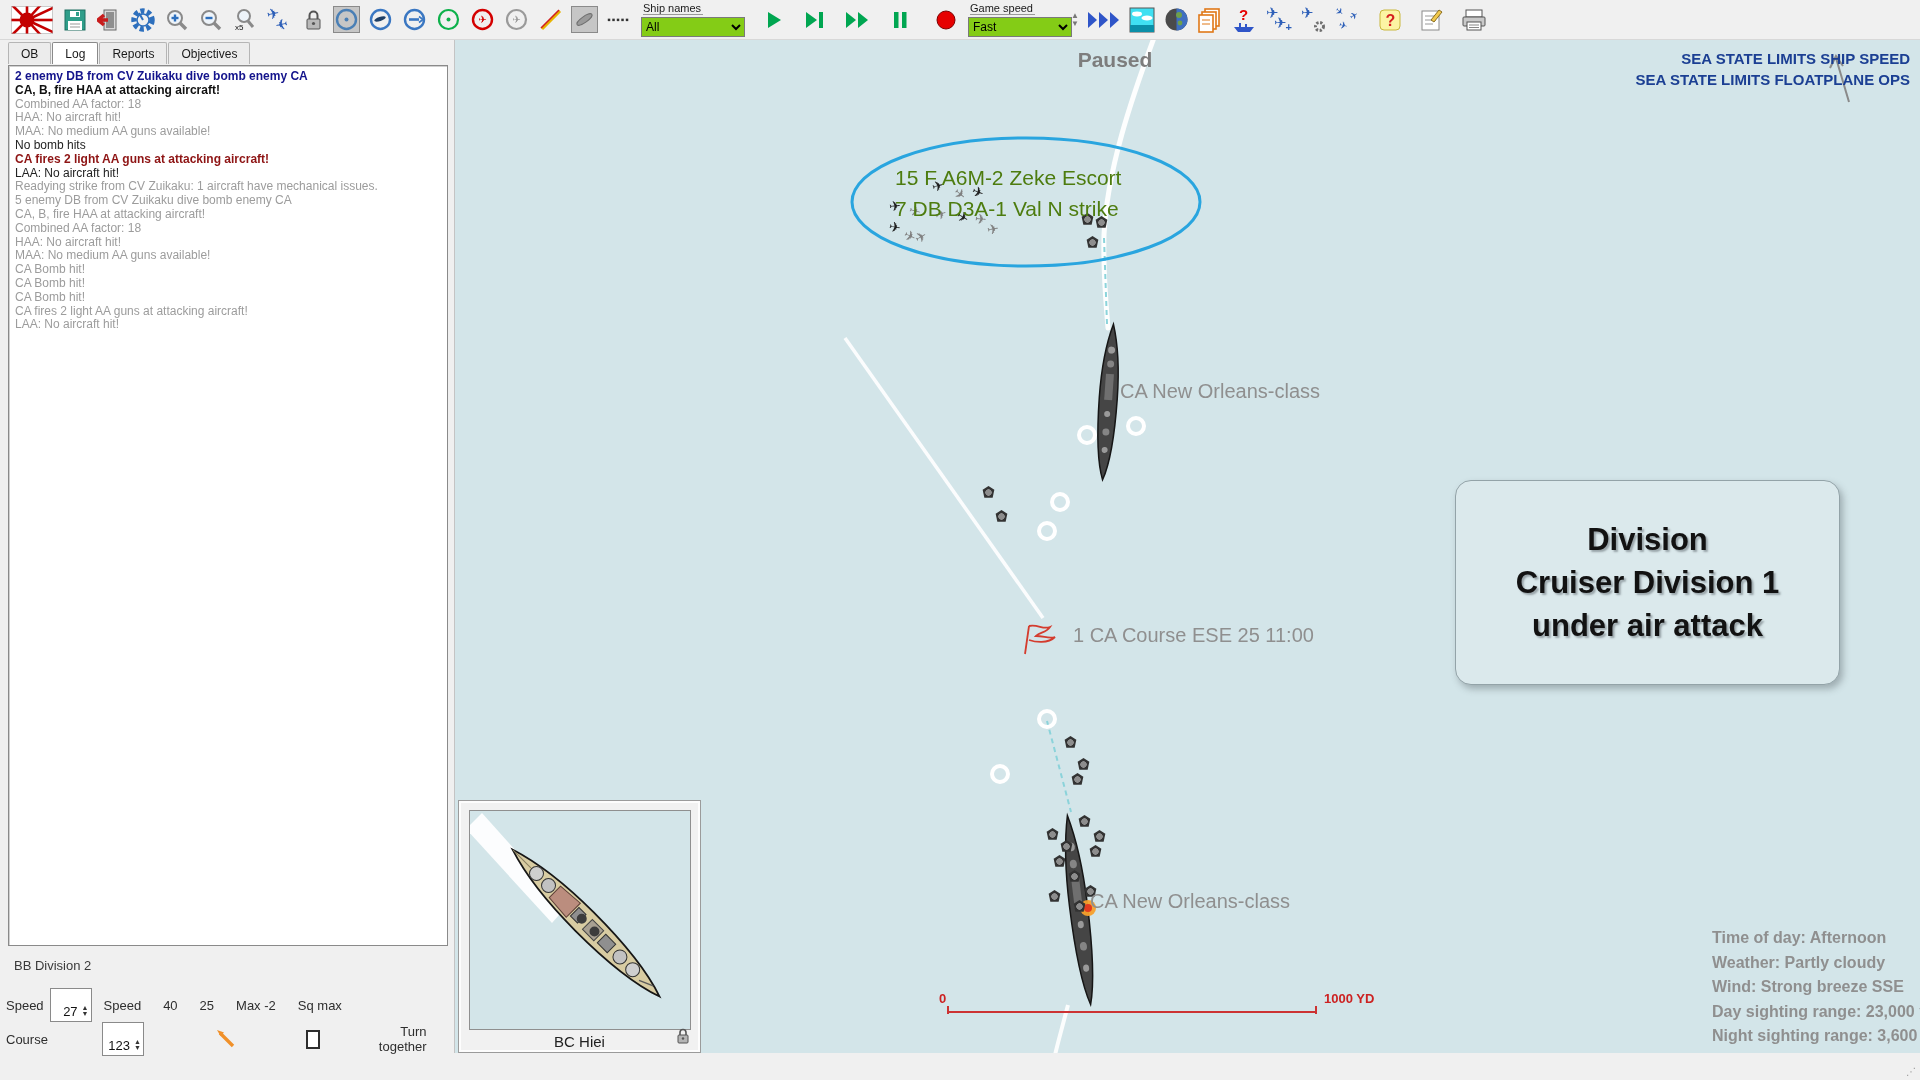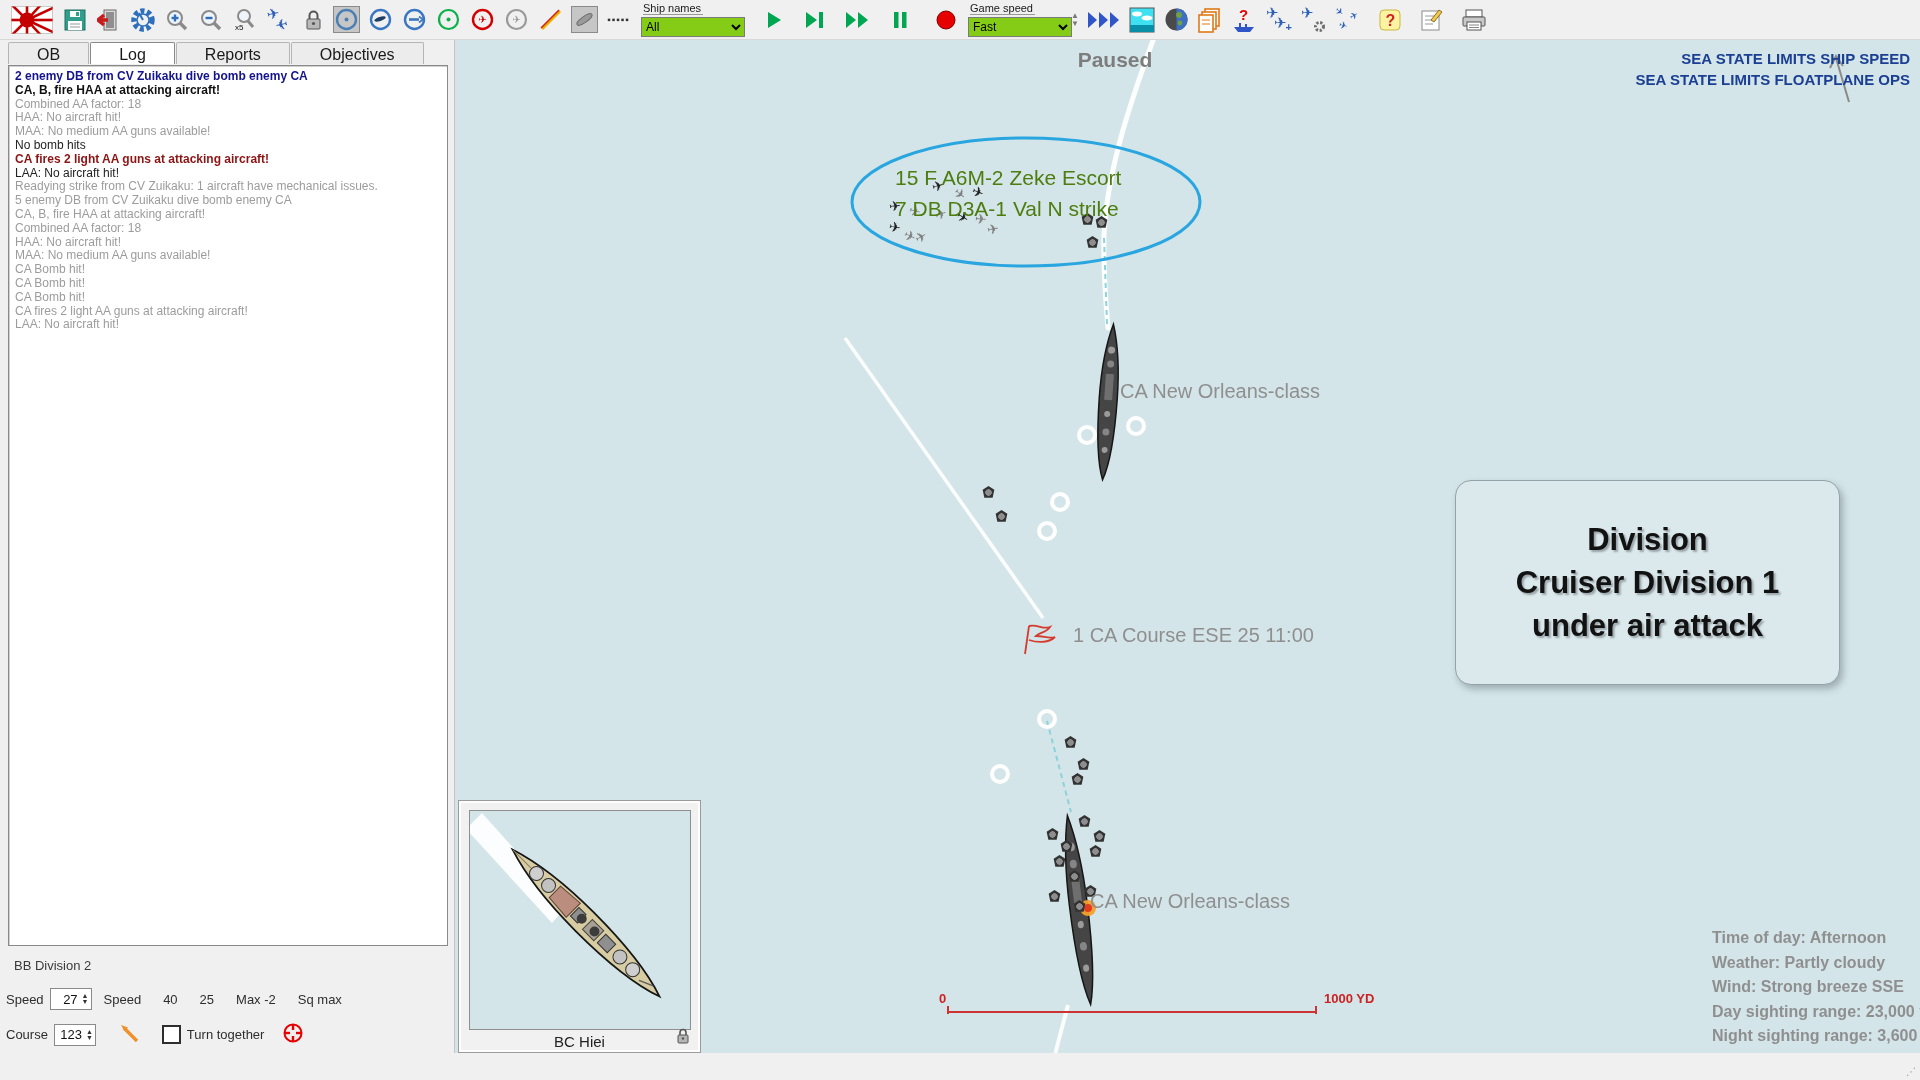--- a/index.html
+++ b/index.html
@@ -16,37 +16,37 @@
   .combo-group{position:relative;height:36px;width:96px;flex:none;margin:0 2px;}
   .combo-group .combo-label{position:absolute;top:0;left:2px;font-size:11px;color:#1a1a1a;white-space:nowrap;border-bottom:1px solid #999;padding:0 2px 0 0;}
   .combo-group select{position:absolute;bottom:1px;left:0;width:104px;height:20px;font-size:12px;
         font-family:"Liberation Sans",sans-serif;border:1px solid #7a7a7a;background:#84cc16;}
   .spinner-ud{display:flex;flex-direction:column;gap:1px;flex:none;margin-left:-2px;}
   .spinner-ud span{font-size:8px;color:#777;line-height:7px;cursor:default;}
   .dots-icon{letter-spacing:1px;color:#333;font-size:10px;font-weight:bold;}
   
   .left-panel{position:absolute;left:0;top:40px;width:455px;height:1013px;background:#f0f0f0;border-right:1px solid #c4c4c4;box-sizing:border-box;}
   .tabs{position:absolute;left:8px;top:2px;display:flex;height:22px;}
-  .tab{font-family:"Liberation Sans",sans-serif;font-size:16px;color:#1a1a1a;background:#ececec;border:1px solid #b5b5b5;
-       border-bottom:none;padding:3px 28px 2px;margin-right:1px;border-radius:2px 2px 0 0;cursor:default;}
+  .tab{font-family:"Liberation Sans",sans-serif;font-size:12px;color:#1a1a1a;background:#ececec;border:1px solid #b5b5b5;
+       border-bottom:none;padding:3px 12px 2px;margin-right:1px;border-radius:2px 2px 0 0;cursor:default;}
   .tab.active{background:#fff;position:relative;z-index:2;border-color:#8a8a8a;}
   .log-box{position:absolute;left:8px;top:25px;width:440px;height:881px;background:#fff;border:1px solid #8a8a8a;
            box-shadow:inset 1px 1px 0 #d0d0d0;padding:4px 6px;box-sizing:border-box;overflow:hidden;}
   .log-line{font-size:12px;line-height:13.8px;white-space:nowrap;}
   .log-line.navy{color:#14148c;font-weight:bold;}
   .log-line.boldblack{color:#111;font-weight:bold;}
   .log-line.black{color:#222;}
   .log-line.maroon{color:#8e1414;font-weight:bold;}
   .log-line.gray{color:#9c9c9c;}
   .division{position:absolute;left:0;top:910px;width:455px;height:103px;text-align:right;}
   .division .d-title{position:absolute;left:14px;top:8px;font-size:13px;color:#3a3a3a;}
   .d-row{position:absolute;left:6px;display:flex;align-items:center;font-size:13px;color:#2e2e2e;}
   .d-row.speed{top:38px;}
-  .d-row.course{top:72px;}
-  .spinbox{display:inline-flex;align-items:center;border:1px solid #8a8a8a;background:#fff;height:20px;padding:0 2px 0 5px;margin:0 8px 0 6px;}
+  .d-row.course{top:72px;gap:48px;}
+  .spinbox{display:inline-flex;align-items:center;border:1px solid #8a8a8a;background:#fff;height:20px;padding:12px 2px 0 5px;margin:0 8px 0 6px;}
   .spinbox .val{font-size:13px;color:#111;min-width:22px;}
   .spinbox .arrows{display:flex;flex-direction:column;margin-left:4px;}
   .spinbox .arrows span{font-size:7px;line-height:6px;color:#333;}
   .preset{margin-right:22px;}
   .checkbox{width:15px;height:15px;border:2px solid #2e2e2e;background:#fff;display:inline-block;margin:0 6px 0 22px;}
   .arrow-nw{margin-left:14px;}
   .crosshair{margin-left:18px;}
   
   .map{position:absolute;left:455px;top:40px;width:1465px;height:1013px;background:#d3e5e9;overflow:hidden;}
   .map svg.layer{position:absolute;left:0;top:0;}

